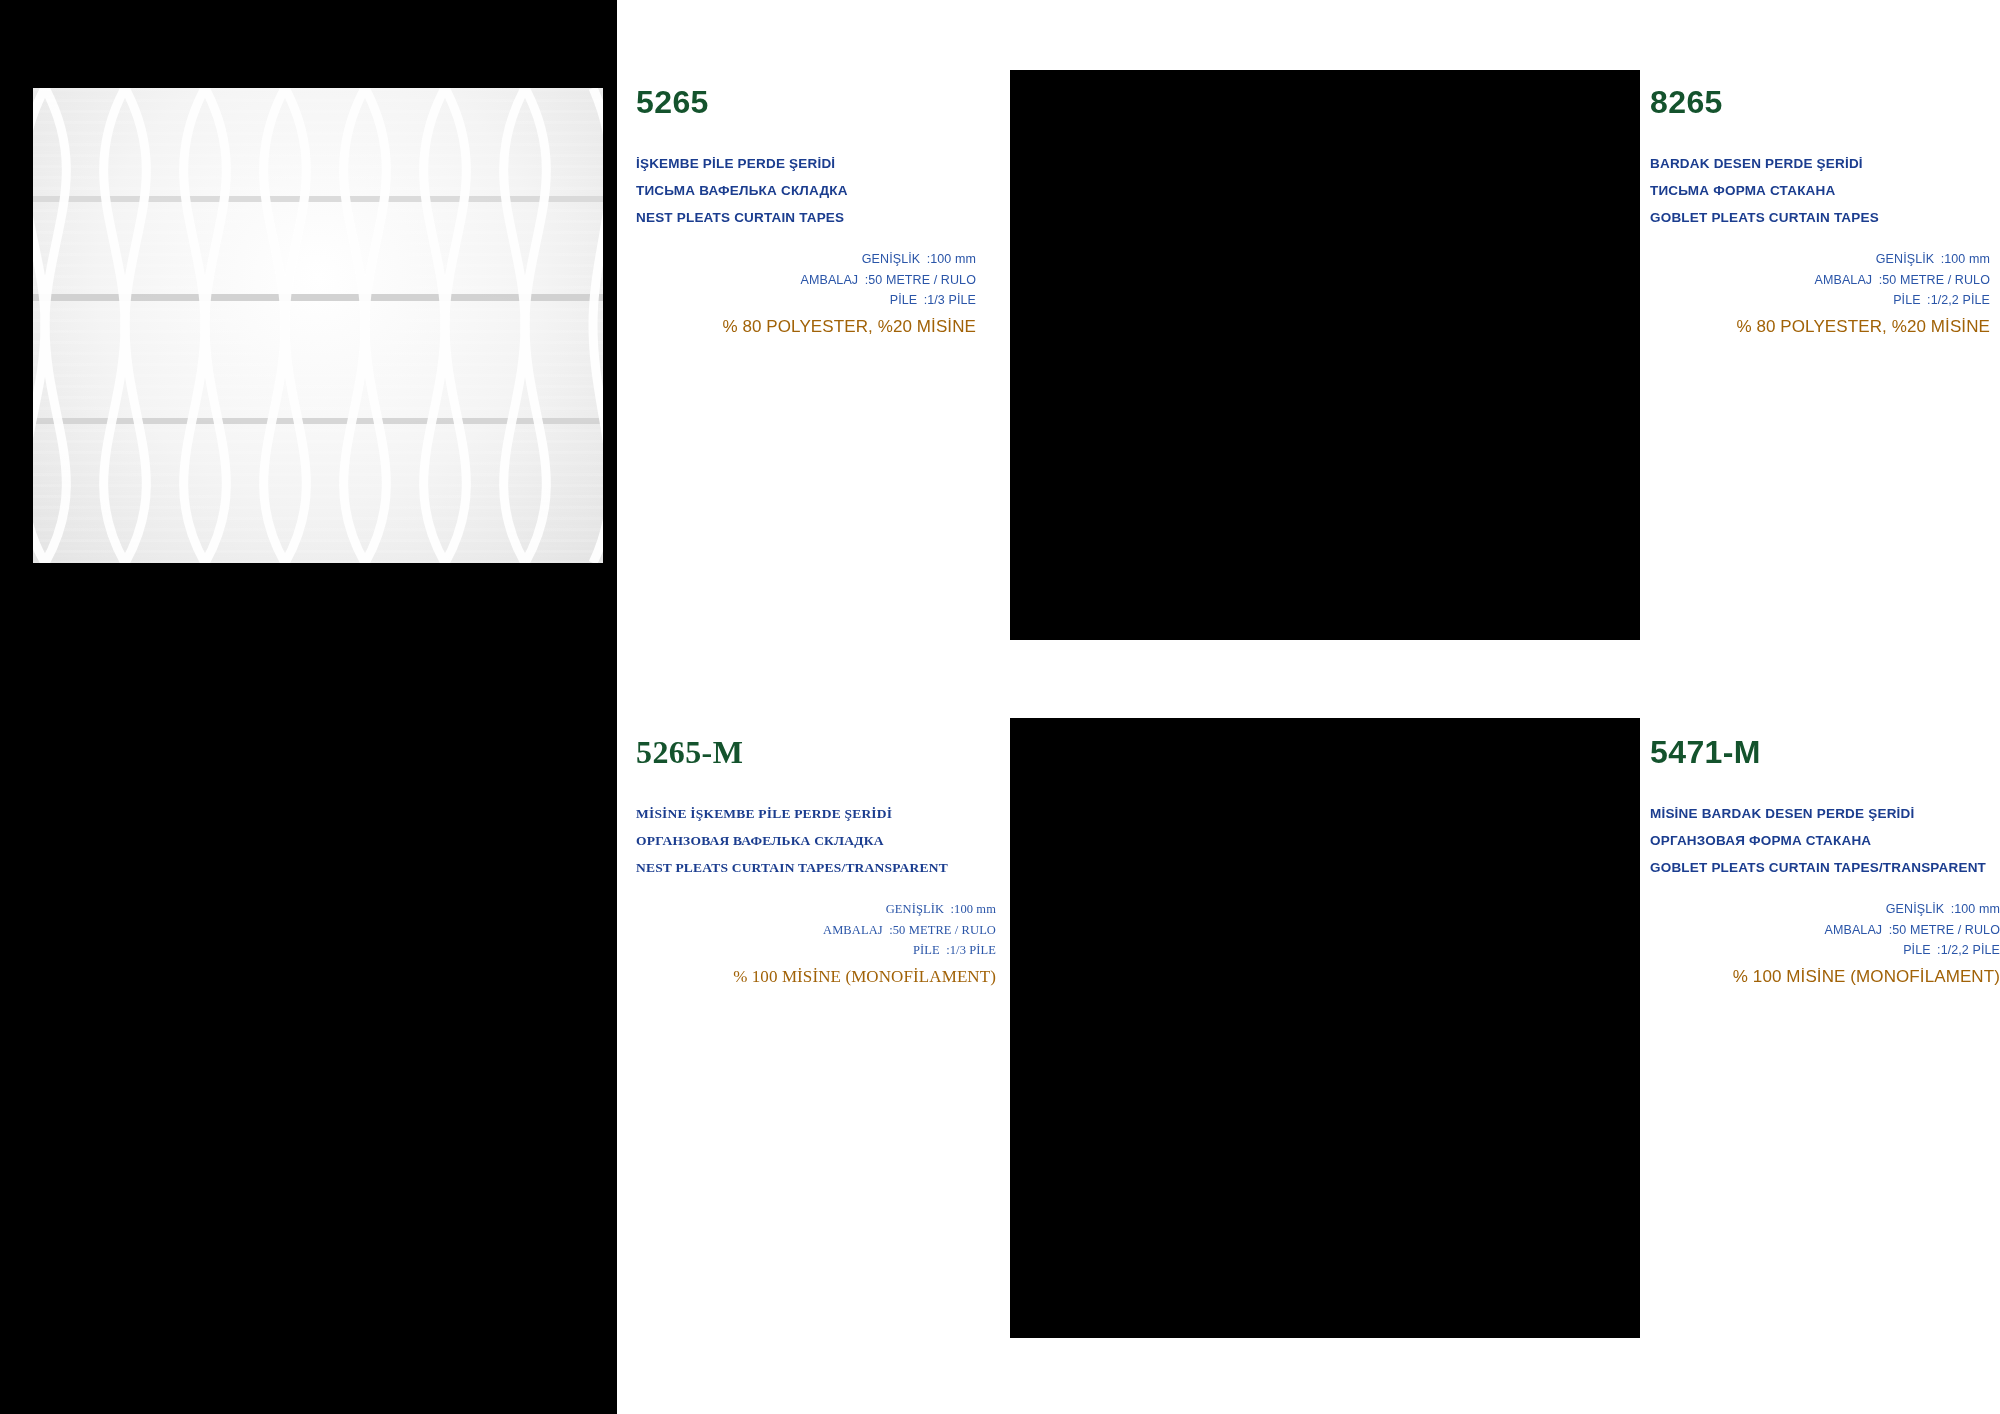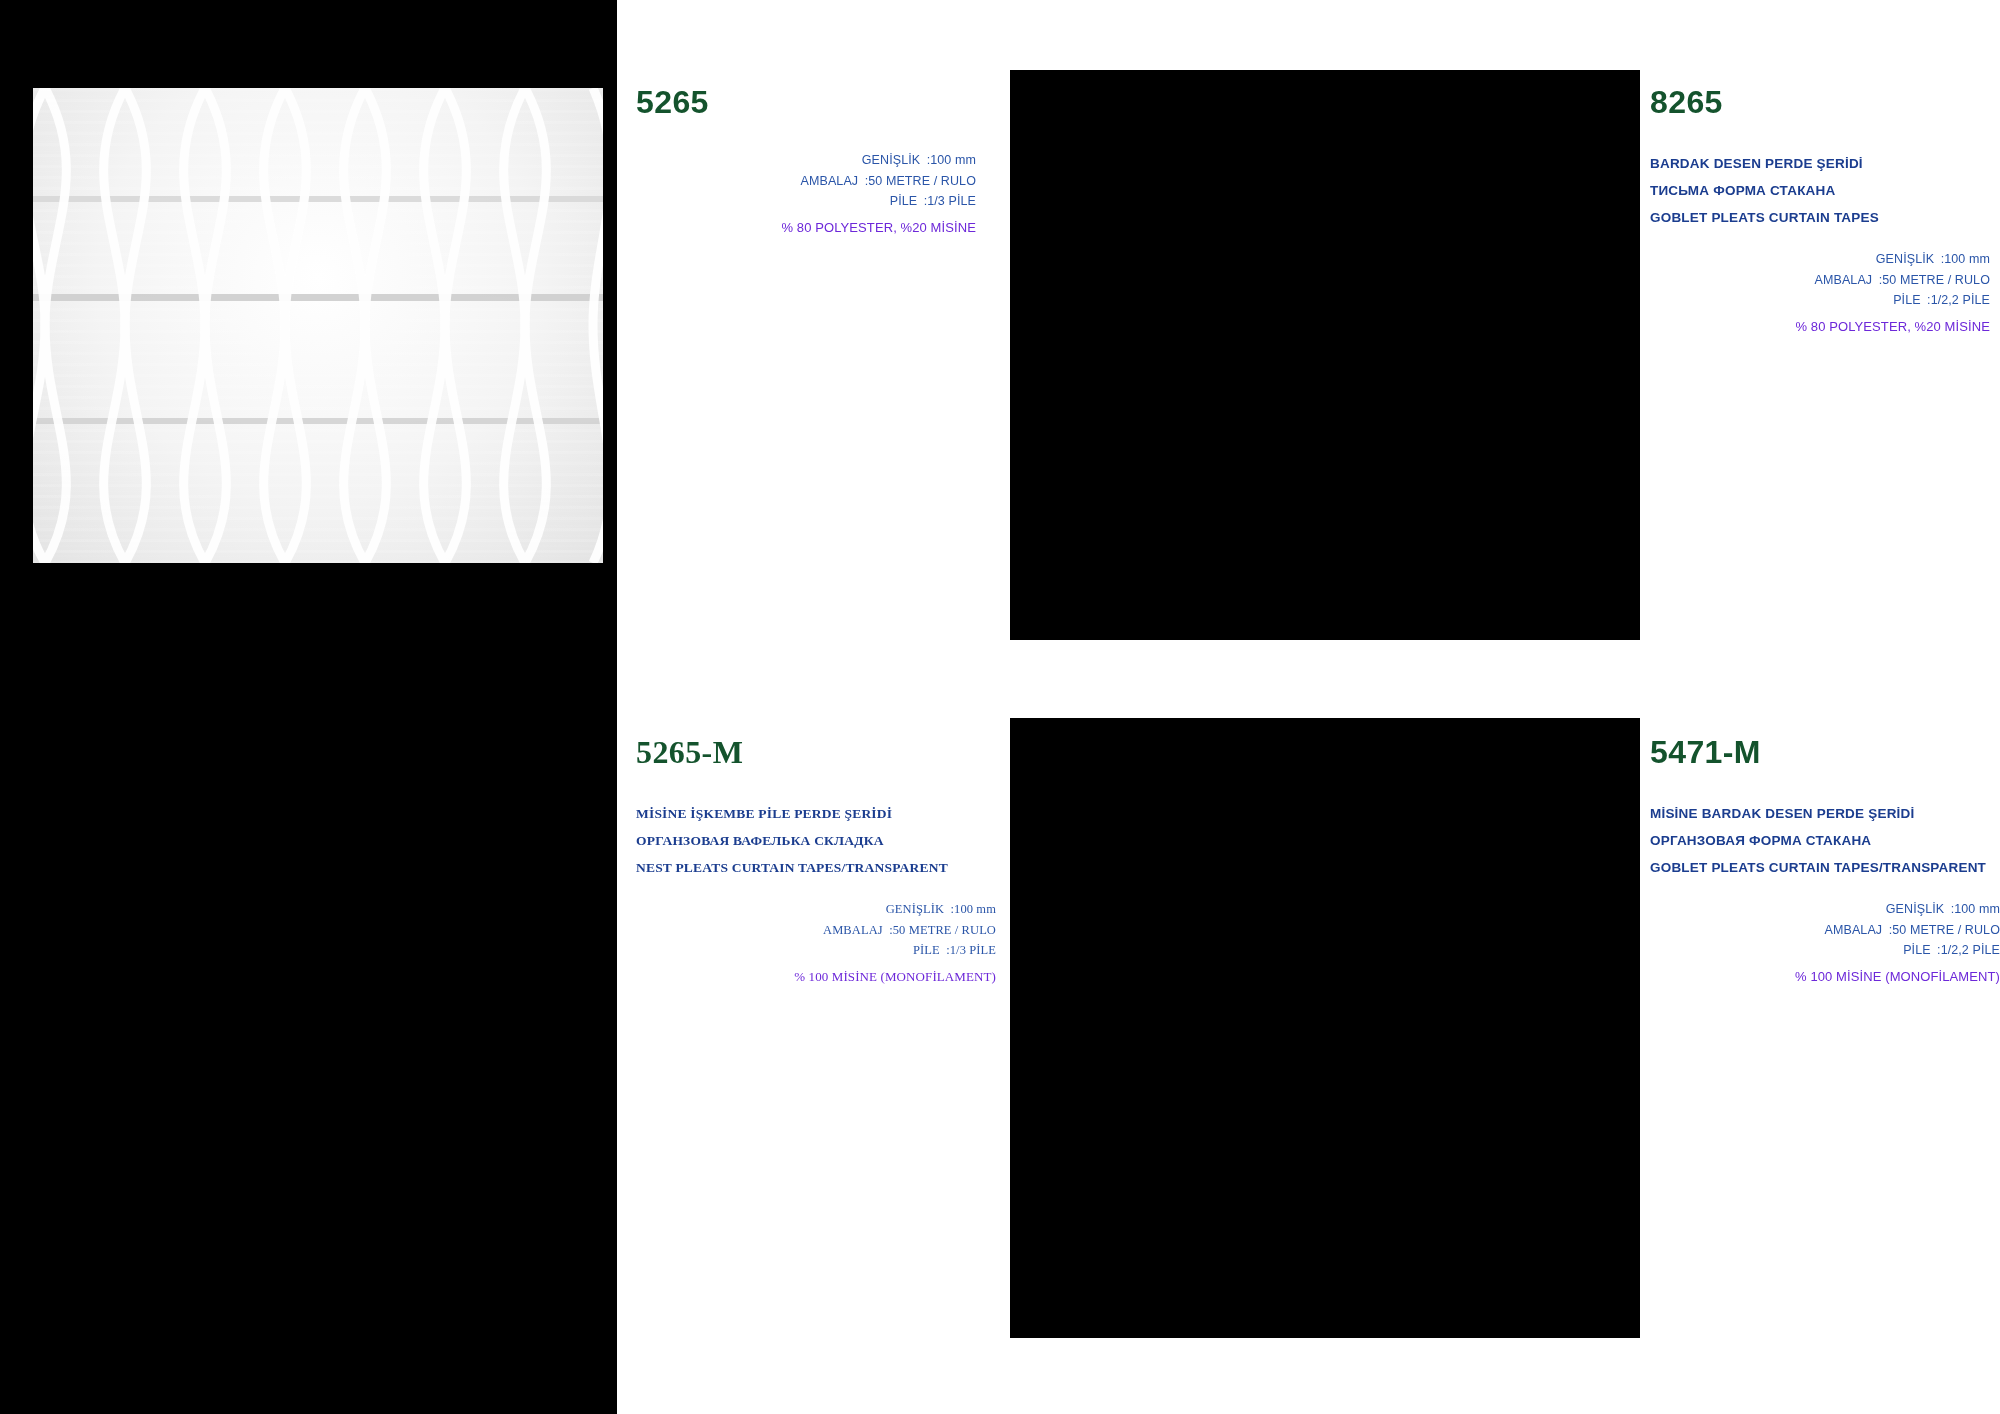--- a/index.html
+++ b/index.html
@@ -121,22 +121,22 @@
   }
   .spec-row .k {
     display: inline-block;
     width: 84px;
   }
   .spec-row .c {
     display: inline-block;
     width: 10px;
   }
   .composition {
-    font-size: 13px;
-    color: #6d28d9;
+    font-size: 17px;
+    color: #a16207;
     line-height: 20.5px;
     margin-top: 6px;
     white-space: nowrap;
     letter-spacing: 0.1px;
   }
 </style>
 </head>
 <body>
 
 <div class="page">
@@ -167,20 +167,25 @@
             <path d="M492,0 C444,90 492,150 492,237 C492,330 444,390 492,475"></path>
             <path d="M560,0 C600,90 560,150 560,237 C560,330 600,390 560,475"></path>
           </g>
         </svg>
       </div>
     </div>
   </div>
 
   <div class="info info-tl">
     <div class="code">5265</div>
+    <div class="names">
+      <div>İŞKEMBE PİLE PERDE ŞERİDİ</div>
+      <div>ТИСЬМА ВАФЕЛЬКА СКЛАДКА</div>
+      <div>NEST PLEATS CURTAIN TAPES</div>
+    </div>
     <div class="specs">
       <div class="spec-row">
         <span class="k">GENİŞLİK</span><span class="c">:</span><span>100 mm</span>
       </div>
       <div class="spec-row">
         <span class="k">AMBALAJ</span><span class="c">:</span><span>50 METRE / RULO</span>
       </div>
       <div class="spec-row">
         <span class="k">PİLE</span><span class="c">:</span><span>1/3 PİLE</span>
       </div>

